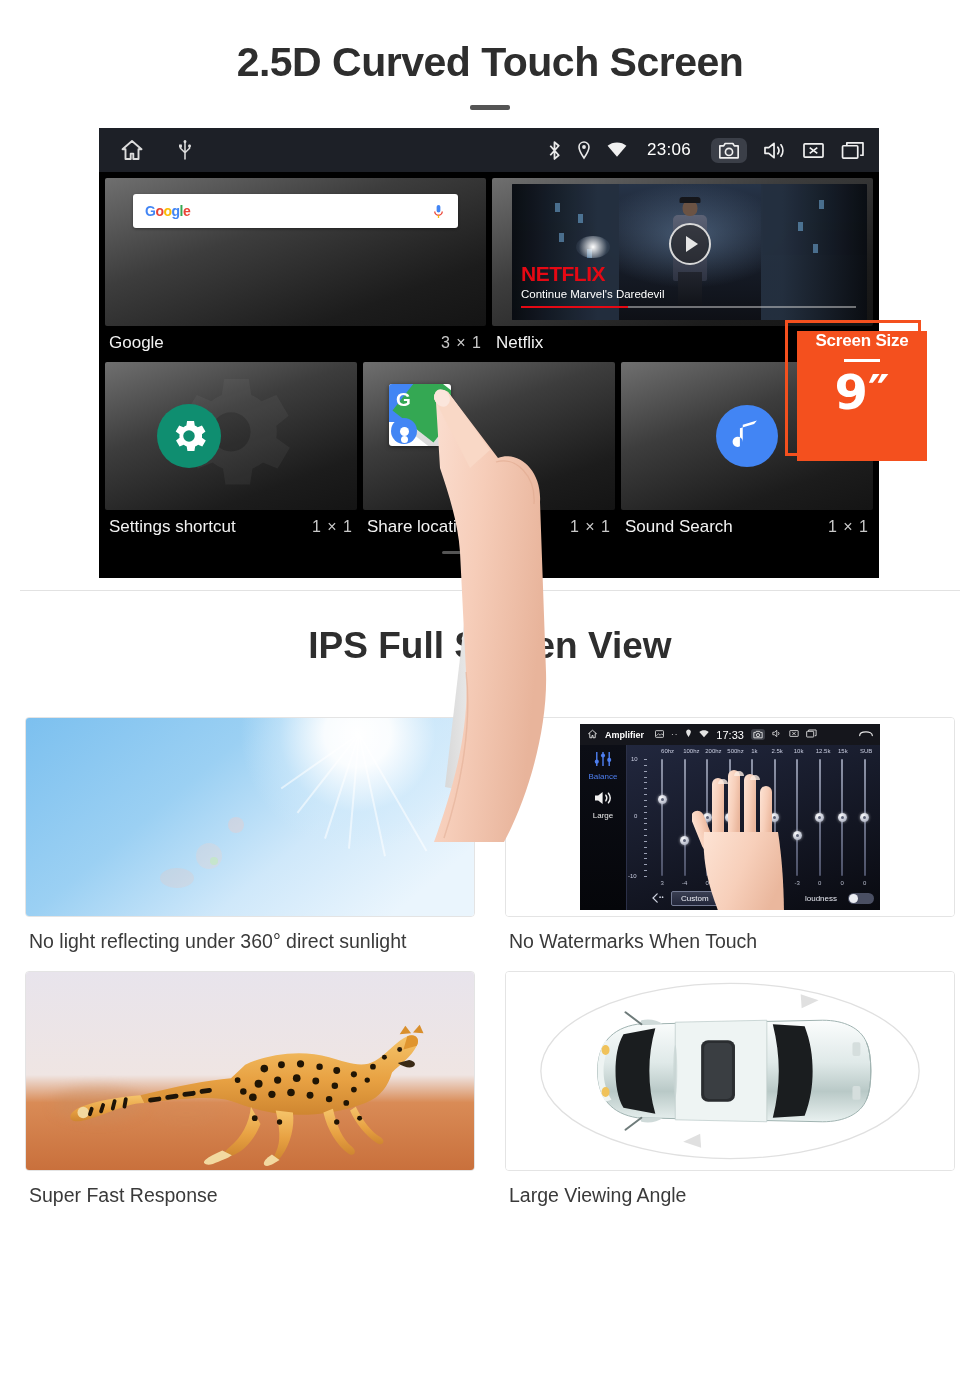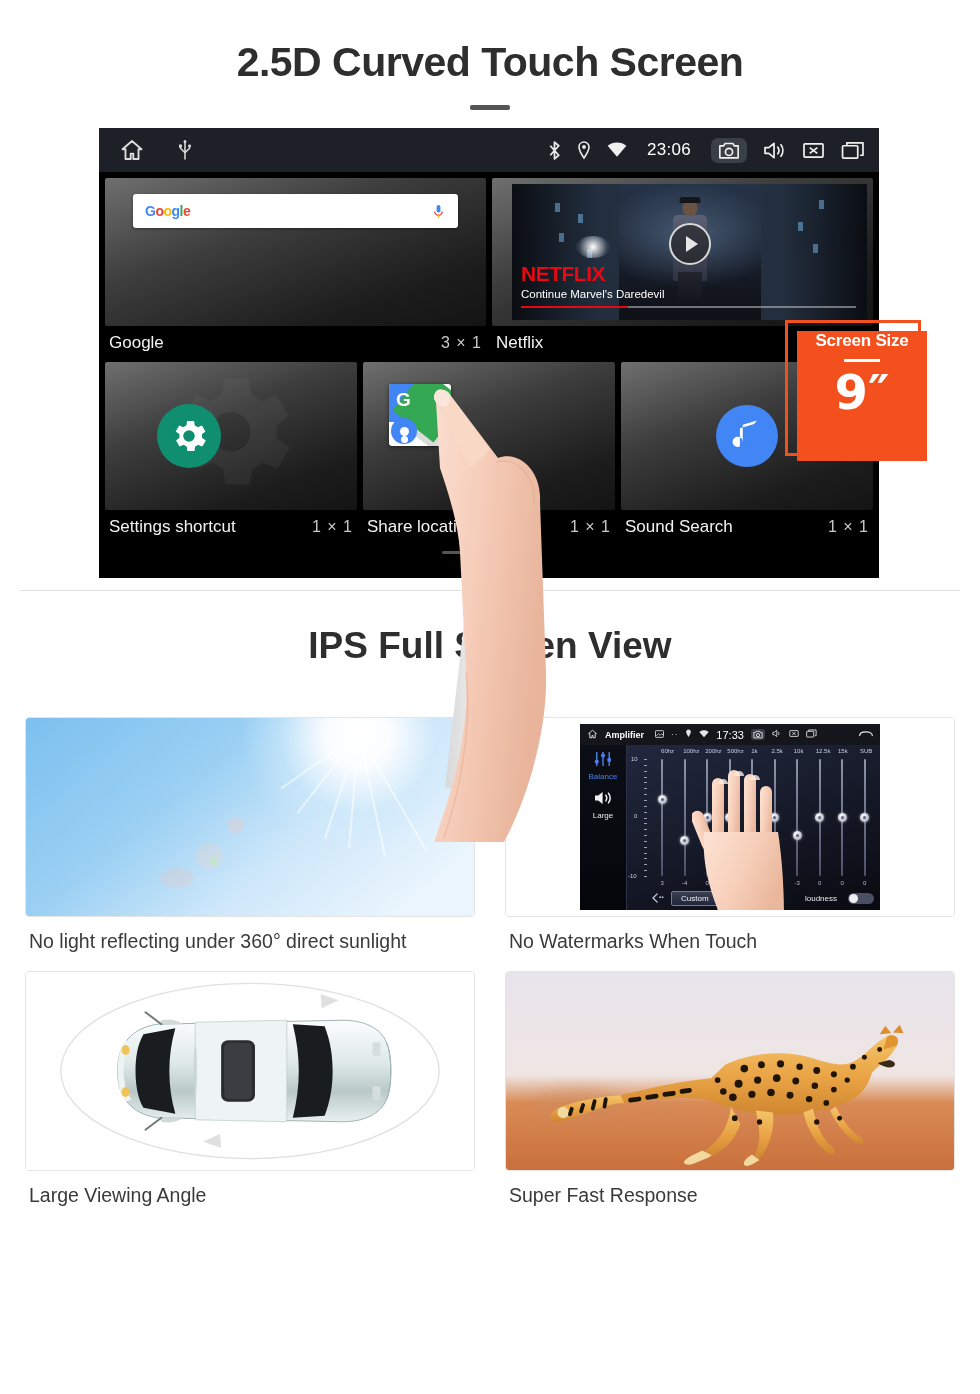--- a/index.html
+++ b/index.html
@@ -682,60 +682,20 @@
                 <path d="M12 62 C10 90 16 118 30 150 L92 150 C92 116 90 88 86 62 Z"></path>
               </g>
               <path d="M26 14 a5 5 0 0110 0" fill="#fdeee4" opacity=".8"></path>
               <path d="M42 6 a5 5 0 0110 0" fill="#fdeee4" opacity=".8"></path>
               <path d="M58 10 a5 5 0 0110 0" fill="#fdeee4" opacity=".8"></path>
             </svg>
           </div>
         </div>
       </div>
       <div class="card-cap">No Watermarks When Touch</div>
-    </div>
-
-    <div class="card">
-      <div class="card-img">
-        <div class="carbox">
-          <svg viewBox="0 0 450 198" style="width:100%;height:100%">
-            <defs>
-              <linearGradient id="body" x1="0" y1="0" x2="0" y2="1">
-                <stop offset="0%" stop-color="#fbfdfd"></stop>
-                  <stop offset="42%" stop-color="#dfe9e8"></stop>
-                <stop offset="70%" stop-color="#b9c9c7"></stop>
-                  <stop offset="100%" stop-color="#e9f1f0"></stop>
-              </linearGradient>
-            </defs>
-            <ellipse cx="225" cy="99" rx="190" ry="88" fill="none" stroke="#e0e0e0" stroke-width="1.3"></ellipse>
-            <path d="M296 22 l18 6 l-17 8 Z" fill="#e0e0e0"></path>
-            <path d="M196 176 l-18 -6 l17 -8 Z" fill="#e0e0e0"></path>
-            <g>
-              <path d="M92 99 C92 72 106 56 132 52 L318 48 C340 48 356 56 362 70 C368 82 368 116 362 128 C356 142 340 150 318 150 L132 146 C106 142 92 126 92 99 Z" fill="url(#body)" stroke="#9fb2b0" stroke-width="1"></path>
-              <path d="M150 56 C146 70 144 84 144 99 C144 114 146 128 150 142 L118 136 C112 126 110 112 110 99 C110 86 112 72 118 62 Z" fill="#1a1d1f"></path>
-              <path d="M300 54 C306 70 308 84 308 99 C308 114 306 128 300 144 L268 146 C272 130 274 114 274 99 C274 84 272 68 268 52 Z" fill="#1a1d1f"></path>
-              <path d="M170 50 L262 48 L262 150 L170 148 Z" fill="#eef4f3" stroke="#c0cecd" stroke-width=".8"></path>
-              <rect x="196" y="68" width="34" height="62" rx="7" fill="#2a2d30"></rect>
-              <rect x="199" y="71" width="28" height="56" rx="5" fill="#3a3e42"></rect>
-              <path d="M158 52 C152 48 144 46 136 48 L134 52 Z" fill="#cfdad9"></path>
-              <path d="M158 146 C152 150 144 152 136 150 L134 146 Z" fill="#cfdad9"></path>
-              <path d="M92 99 C92 86 95 76 100 68 L106 70 C101 78 98 88 98 99 C98 110 101 120 106 128 L100 130 C95 122 92 112 92 99 Z" fill="#eef4f3"></path>
-              <ellipse cx="100" cy="78" rx="4" ry="5" fill="#f0c25a"></ellipse>
-              <ellipse cx="100" cy="120" rx="4" ry="5" fill="#f0c25a"></ellipse>
-              <path d="M362 70 C368 82 368 116 362 128" fill="none" stroke="#9fb2b0" stroke-width="1"></path>
-              <rect x="348" y="70" width="8" height="14" rx="2" fill="#d5dedd"></rect>
-              <rect x="348" y="114" width="8" height="14" rx="2" fill="#d5dedd"></rect>
-              <path d="M120 40 L136 52" stroke="#6e7b7a" stroke-width="2" stroke-linecap="round"></path>
-              <path d="M120 158 L136 146" stroke="#6e7b7a" stroke-width="2" stroke-linecap="round"></path>
-              <ellipse cx="170" cy="99" rx="2" ry="26" fill="#c8d4d3" opacity=".7"></ellipse>
-            </g>
-          </svg>
-        </div>
-      </div>
-      <div class="card-cap">Large Viewing Angle</div>
     </div>
 
     <div class="card">
       <div class="card-img">
         <div class="chee"></div>
         <div class="dust" style="left:6%;top:58%;width:90px;height:34px;"></div>
         <div class="dust" style="left:28%;top:64%;width:70px;height:28px;opacity:.3"></div>
         <svg viewBox="0 0 470 205" style="position:absolute;inset:0;width:100%;height:100%">
           <defs>
             <linearGradient id="fur" x1="0" y1="0" x2="0" y2="1">
@@ -798,14 +758,54 @@
               <rect x="128" y="130" width="14" height="5" rx="2.5" transform="rotate(-8 135 132)"></rect>
               <rect x="146" y="127" width="14" height="5" rx="2.5" transform="rotate(-8 153 129)"></rect>
               <rect x="164" y="124" width="14" height="5" rx="2.5" transform="rotate(-8 171 126)"></rect>
               <rect x="182" y="121" width="13" height="5" rx="2.5" transform="rotate(-8 188 123)"></rect>
             </g>
           </g>
         </svg>
       </div>
       <div class="card-cap">Super Fast Response</div>
     </div>
+
+    <div class="card">
+      <div class="card-img">
+        <div class="carbox">
+          <svg viewBox="0 0 450 198" style="width:100%;height:100%">
+            <defs>
+              <linearGradient id="body" x1="0" y1="0" x2="0" y2="1">
+                <stop offset="0%" stop-color="#fbfdfd"></stop>
+                  <stop offset="42%" stop-color="#dfe9e8"></stop>
+                <stop offset="70%" stop-color="#b9c9c7"></stop>
+                  <stop offset="100%" stop-color="#e9f1f0"></stop>
+              </linearGradient>
+            </defs>
+            <ellipse cx="225" cy="99" rx="190" ry="88" fill="none" stroke="#e0e0e0" stroke-width="1.3"></ellipse>
+            <path d="M296 22 l18 6 l-17 8 Z" fill="#e0e0e0"></path>
+            <path d="M196 176 l-18 -6 l17 -8 Z" fill="#e0e0e0"></path>
+            <g>
+              <path d="M92 99 C92 72 106 56 132 52 L318 48 C340 48 356 56 362 70 C368 82 368 116 362 128 C356 142 340 150 318 150 L132 146 C106 142 92 126 92 99 Z" fill="url(#body)" stroke="#9fb2b0" stroke-width="1"></path>
+              <path d="M150 56 C146 70 144 84 144 99 C144 114 146 128 150 142 L118 136 C112 126 110 112 110 99 C110 86 112 72 118 62 Z" fill="#1a1d1f"></path>
+              <path d="M300 54 C306 70 308 84 308 99 C308 114 306 128 300 144 L268 146 C272 130 274 114 274 99 C274 84 272 68 268 52 Z" fill="#1a1d1f"></path>
+              <path d="M170 50 L262 48 L262 150 L170 148 Z" fill="#eef4f3" stroke="#c0cecd" stroke-width=".8"></path>
+              <rect x="196" y="68" width="34" height="62" rx="7" fill="#2a2d30"></rect>
+              <rect x="199" y="71" width="28" height="56" rx="5" fill="#3a3e42"></rect>
+              <path d="M158 52 C152 48 144 46 136 48 L134 52 Z" fill="#cfdad9"></path>
+              <path d="M158 146 C152 150 144 152 136 150 L134 146 Z" fill="#cfdad9"></path>
+              <path d="M92 99 C92 86 95 76 100 68 L106 70 C101 78 98 88 98 99 C98 110 101 120 106 128 L100 130 C95 122 92 112 92 99 Z" fill="#eef4f3"></path>
+              <ellipse cx="100" cy="78" rx="4" ry="5" fill="#f0c25a"></ellipse>
+              <ellipse cx="100" cy="120" rx="4" ry="5" fill="#f0c25a"></ellipse>
+              <path d="M362 70 C368 82 368 116 362 128" fill="none" stroke="#9fb2b0" stroke-width="1"></path>
+              <rect x="348" y="70" width="8" height="14" rx="2" fill="#d5dedd"></rect>
+              <rect x="348" y="114" width="8" height="14" rx="2" fill="#d5dedd"></rect>
+              <path d="M120 40 L136 52" stroke="#6e7b7a" stroke-width="2" stroke-linecap="round"></path>
+              <path d="M120 158 L136 146" stroke="#6e7b7a" stroke-width="2" stroke-linecap="round"></path>
+              <ellipse cx="170" cy="99" rx="2" ry="26" fill="#c8d4d3" opacity=".7"></ellipse>
+            </g>
+          </svg>
+        </div>
+      </div>
+      <div class="card-cap">Large Viewing Angle</div>
+    </div>
   </div>
 </div>
 
 </body></html>

